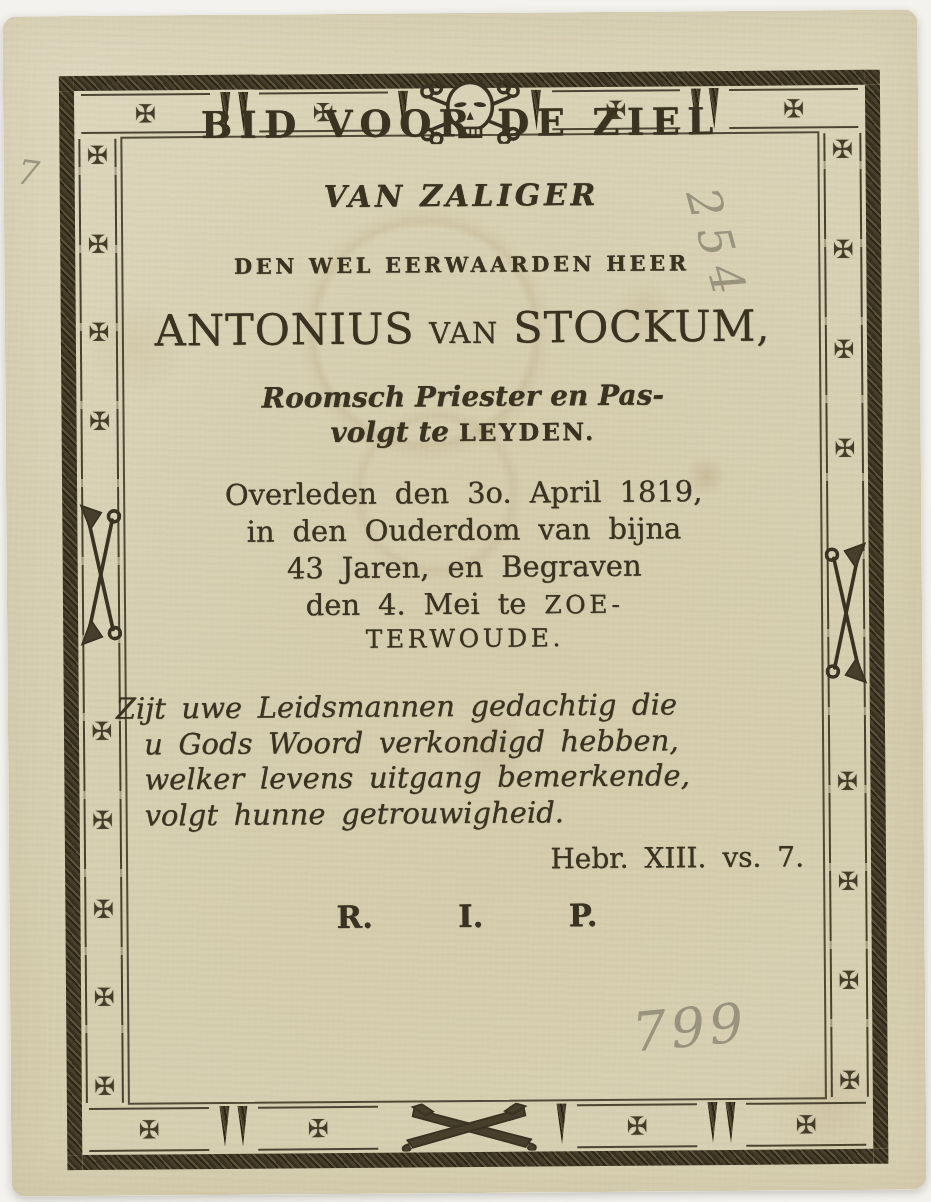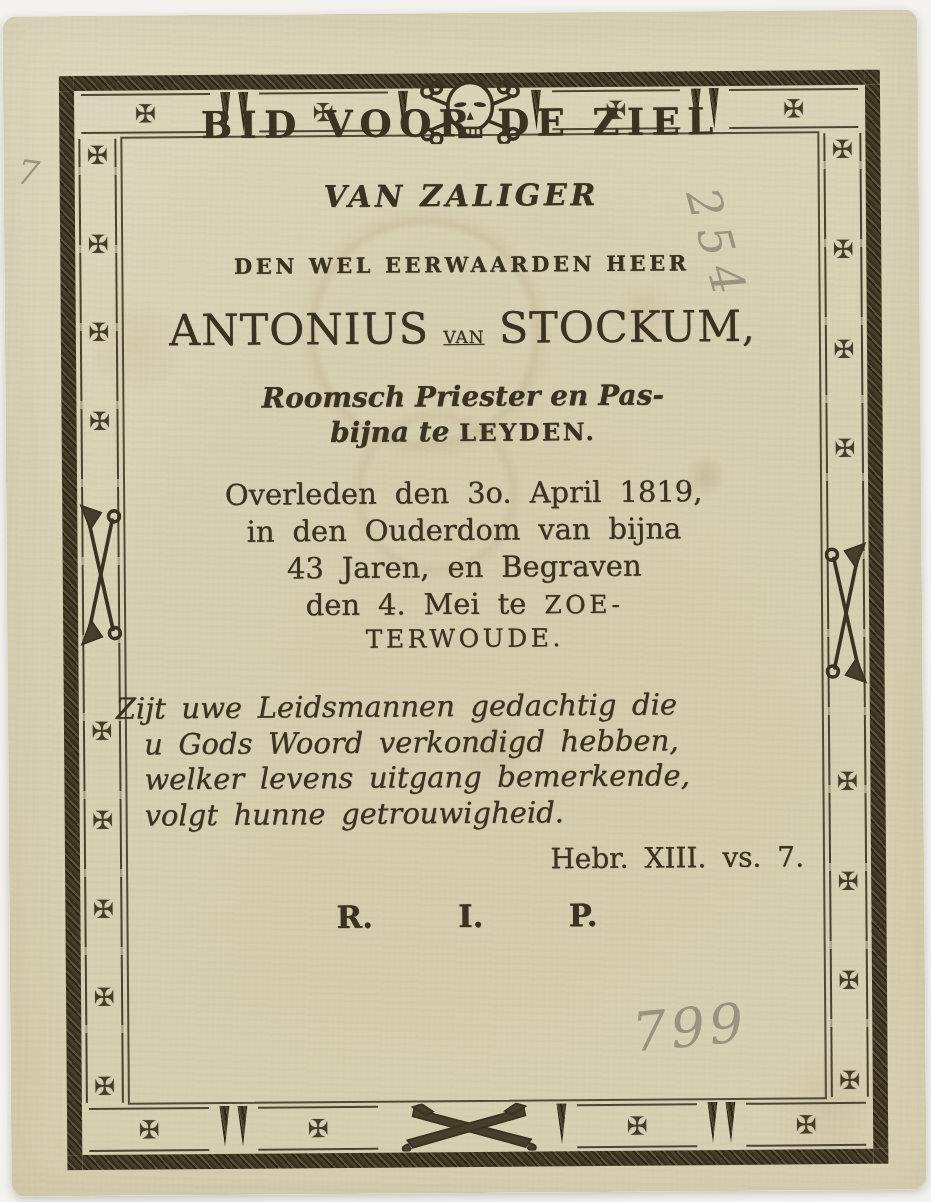--- a/index.html
+++ b/index.html
@@ -64,21 +64,21 @@
   .mirror{transform:scaleX(-1);}
   
   .content{position:absolute;top:48px;bottom:52px;left:48px;right:48px;z-index:3;
     padding:36px 14px 0 14px;text-align:center;
     color:#3b3322;
     text-shadow:0 0 0.7px rgba(59,51,34,0.65), 0.4px 0.5px 0 rgba(59,51,34,0.3);}
   .l-header{font-size:37px;font-weight:bold;letter-spacing:0.20em;margin-top:4px;}
   .l-sub{font-size:30px;font-weight:bold;font-style:italic;letter-spacing:0.12em;margin-top:33px;}
   .l-honor{font-size:21px;font-weight:bold;letter-spacing:0.17em;margin-top:39px;}
   .l-name{font-size:43px;letter-spacing:0.02em;margin-top:26px;white-space:nowrap;}
-  .l-name .particle{font-size:17px;letter-spacing:0.05em;text-decoration:underline;}
+  .l-name .particle{font-size:29px;letter-spacing:0.05em;}
   .l-name .comma{font-size:40px;}
   .l-title{font-size:28px;font-style:italic;font-weight:bold;margin-top:26px;line-height:1.25;}
   .place-caps{font-style:normal;font-size:24px;letter-spacing:0.10em;}
   .l-death{font-size:29px;line-height:1.28;margin-top:26px;word-spacing:0.30em;}
   .l-death .caps{font-size:25px;letter-spacing:0.14em;}
   .l-quote{font-size:29px;font-style:italic;line-height:1.22;margin-top:34px;
     text-align:left;padding-left:46px;word-spacing:0.22em;}
   .l-quote .q-indent{padding-left:28px;display:block;}
   .l-quote .q-first{display:block;}
   .l-cite{font-size:28px;margin-top:12px;text-align:right;padding-right:58px;word-spacing:0.25em;}
@@ -248,21 +248,21 @@
     <div class="l-header">BID VOOR DE ZIEL</div>
     <div class="l-sub">VAN ZALIGER</div>
     <div class="l-honor">DEN WEL EERWAARDEN HEER</div>
     <div class="l-name">
       <span>ANTONIUS</span>
       <span class="particle">VAN</span>
       <span>STOCKUM</span><span class="comma">,</span>
     </div>
     <div class="l-title">
       <div>Roomsch Priester en Pas-</div>
-      <div><span>bijna te </span><span class="place-caps">LEYDEN.</span></div>
+      <div><span>volgt te </span><span class="place-caps">LEYDEN.</span></div>
     </div>
     <div class="l-death">
       <div>Overleden den 3o. April 1819,</div>
       <div>in den Ouderdom van bijna</div>
       <div>43 Jaren, en Begraven</div>
       <div><span>den 4. Mei te </span><span class="caps">ZOE-</span></div>
       <div class="caps">TERWOUDE.</div>
     </div>
     <div class="l-quote">
       <span class="q-first">Zijt uwe Leidsmannen gedachtig die</span>

